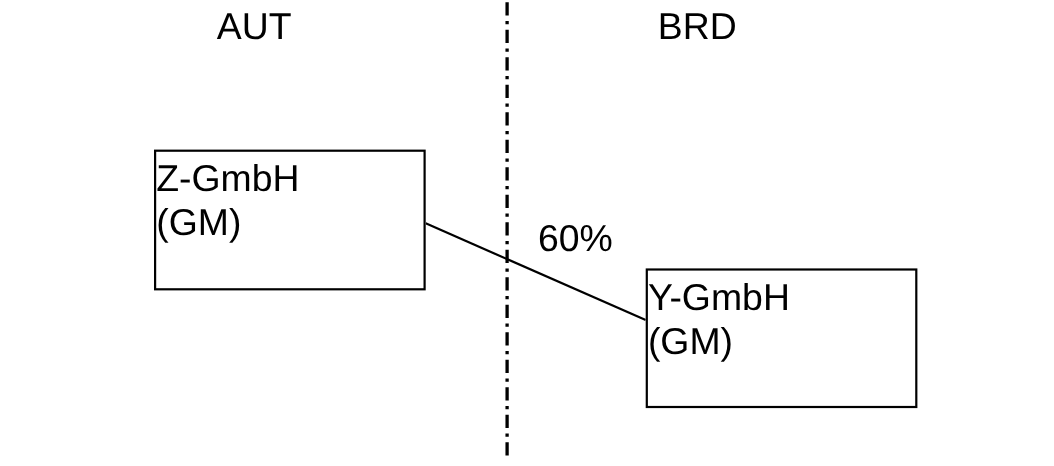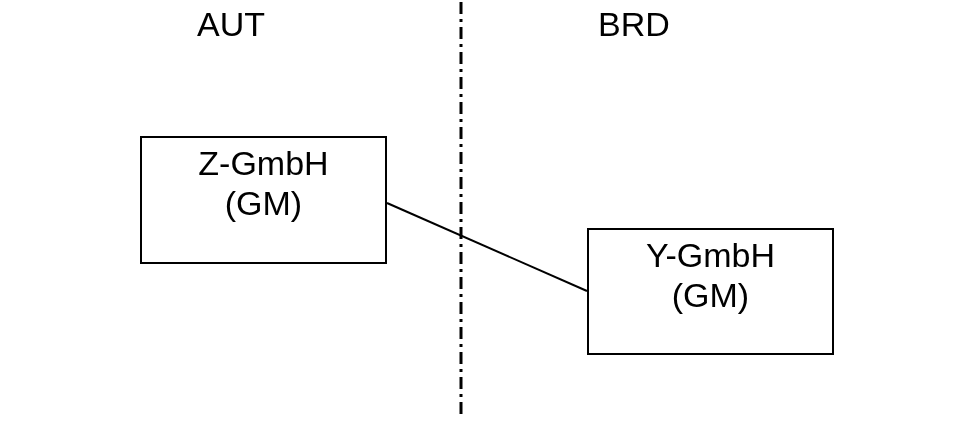--- a/index.html
+++ b/index.html
@@ -27,21 +27,21 @@
     line-height: 36px;
     white-space: nowrap;
     color: #000000;
     text-align: center;
   }
   .node {
     position: absolute;
     box-sizing: border-box;
     border: 2px solid #000000;
     background: #ffffff;
-    text-align: center;
+    text-align: left;
     font-size: 34px;
     line-height: 40px;
     padding-top: 5px;
   }
   .edge-label {
     position: absolute;
     font-size: 34px;
     line-height: 36px;
     white-space: nowrap;
     color: #000000;
@@ -61,19 +61,20 @@
 
   <div class="region-label" style="left:197px; top:6px;">AUT</div>
 
   <div class="region-label" style="left:598px; top:6px;">BRD</div>
 
   <div class="node" style="left:140px; top:136px; width:247px; height:128px;">
     <div>Z-GmbH</div>
     <div>(GM)</div>
   </div>
 
-  <div class="node" style="left:587px; top:228px; width:247px; height:127px;">
+  <div class="node" style="left:587px; top:244px; width:247px; height:127px;">
     <div>Y-GmbH</div>
     <div>(GM)</div>
   </div>
 
+  <div class="edge-label" style="left:489px; top:199px;">60%</div>
 
 </div>
 
 </body></html>

